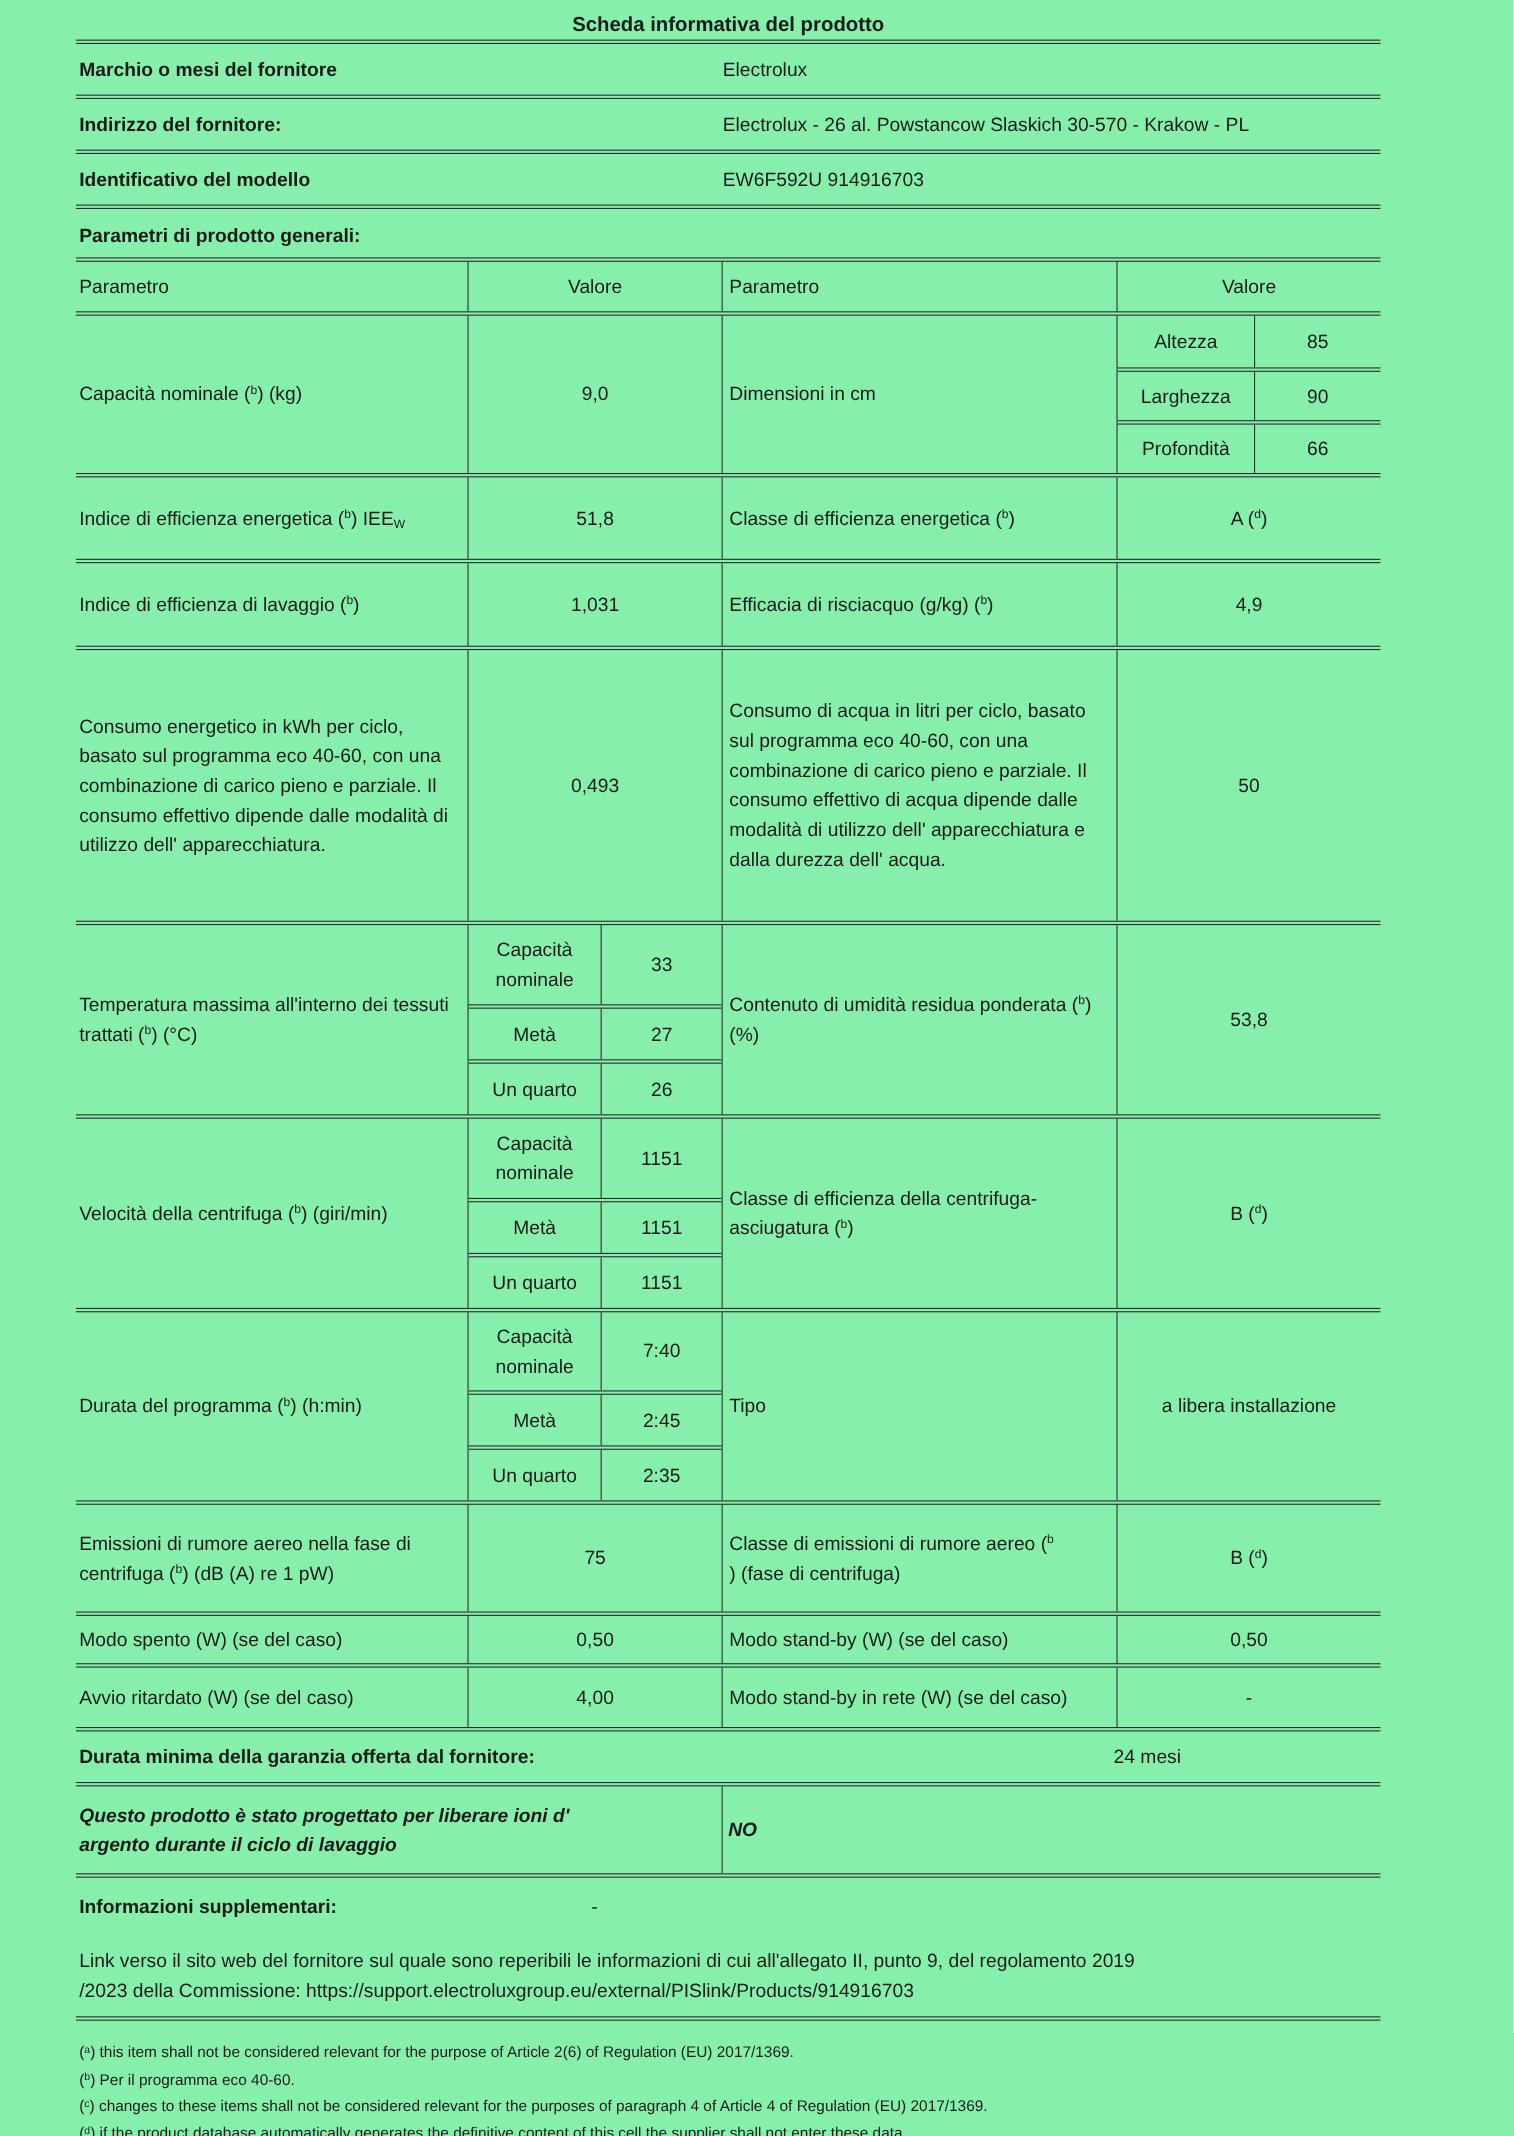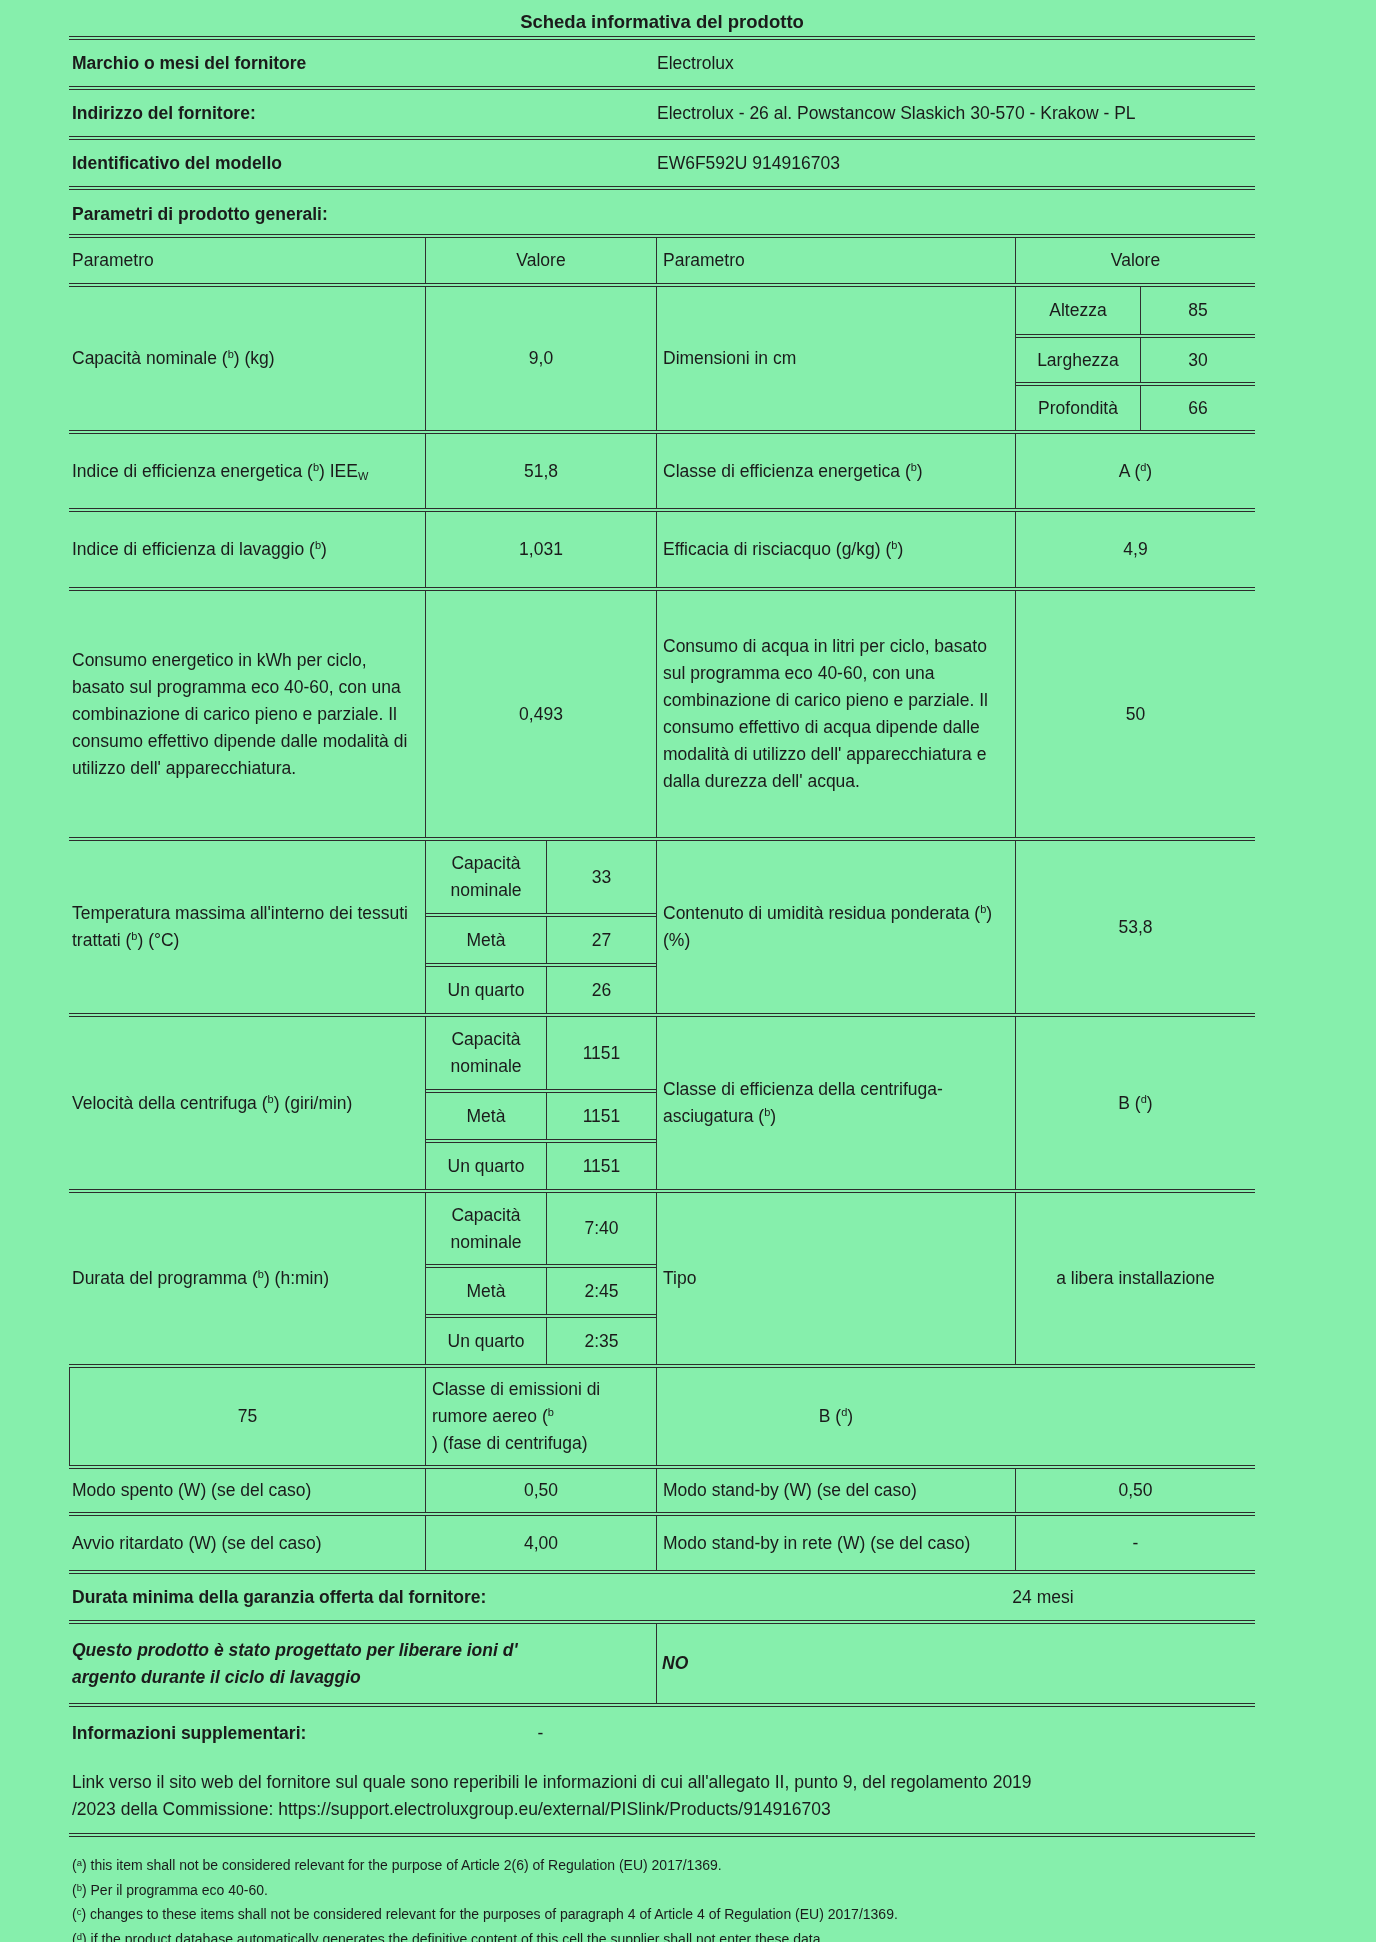--- a/index.html
+++ b/index.html
@@ -111,21 +111,21 @@
             </div>
           <div class="sub-v">
               <span>85</span>
             </div>
         </div>
         <div class="sub-row">
           <div class="sub-k">
               <span>Larghezza</span>
             </div>
           <div class="sub-v">
-              <span>30</span>
+              <span>90</span>
             </div>
         </div>
         <div class="sub-row">
           <div class="sub-k">
               <span>Profondità</span>
             </div>
           <div class="sub-v">
               <span>66</span>
             </div>
         </div>
@@ -285,20 +285,23 @@
       </div>
       <div class="cell c3 bl">
           <span>Tipo</span>
         </div>
       <div class="cell vcenter bl">
           <span>a libera installazione</span>
         </div>
     </div>
 
     <div class="trow r-noise">
+      <div class="cell c1">
+          <span>Emissioni di rumore aereo nella fase di centrifuga (<sup>b</sup>) (dB (A) re 1 pW)</span>
+        </div>
       <div class="cell vcenter bl">
           <span>75</span>
         </div>
       <div class="cell c3 bl">
           <span>Classe di emissioni di rumore aereo (<sup>b</sup><br>) (fase di centrifuga)</span>
         </div>
       <div class="cell vcenter bl">
           <span>B (<sup>d</sup>)</span>
         </div>
     </div>

